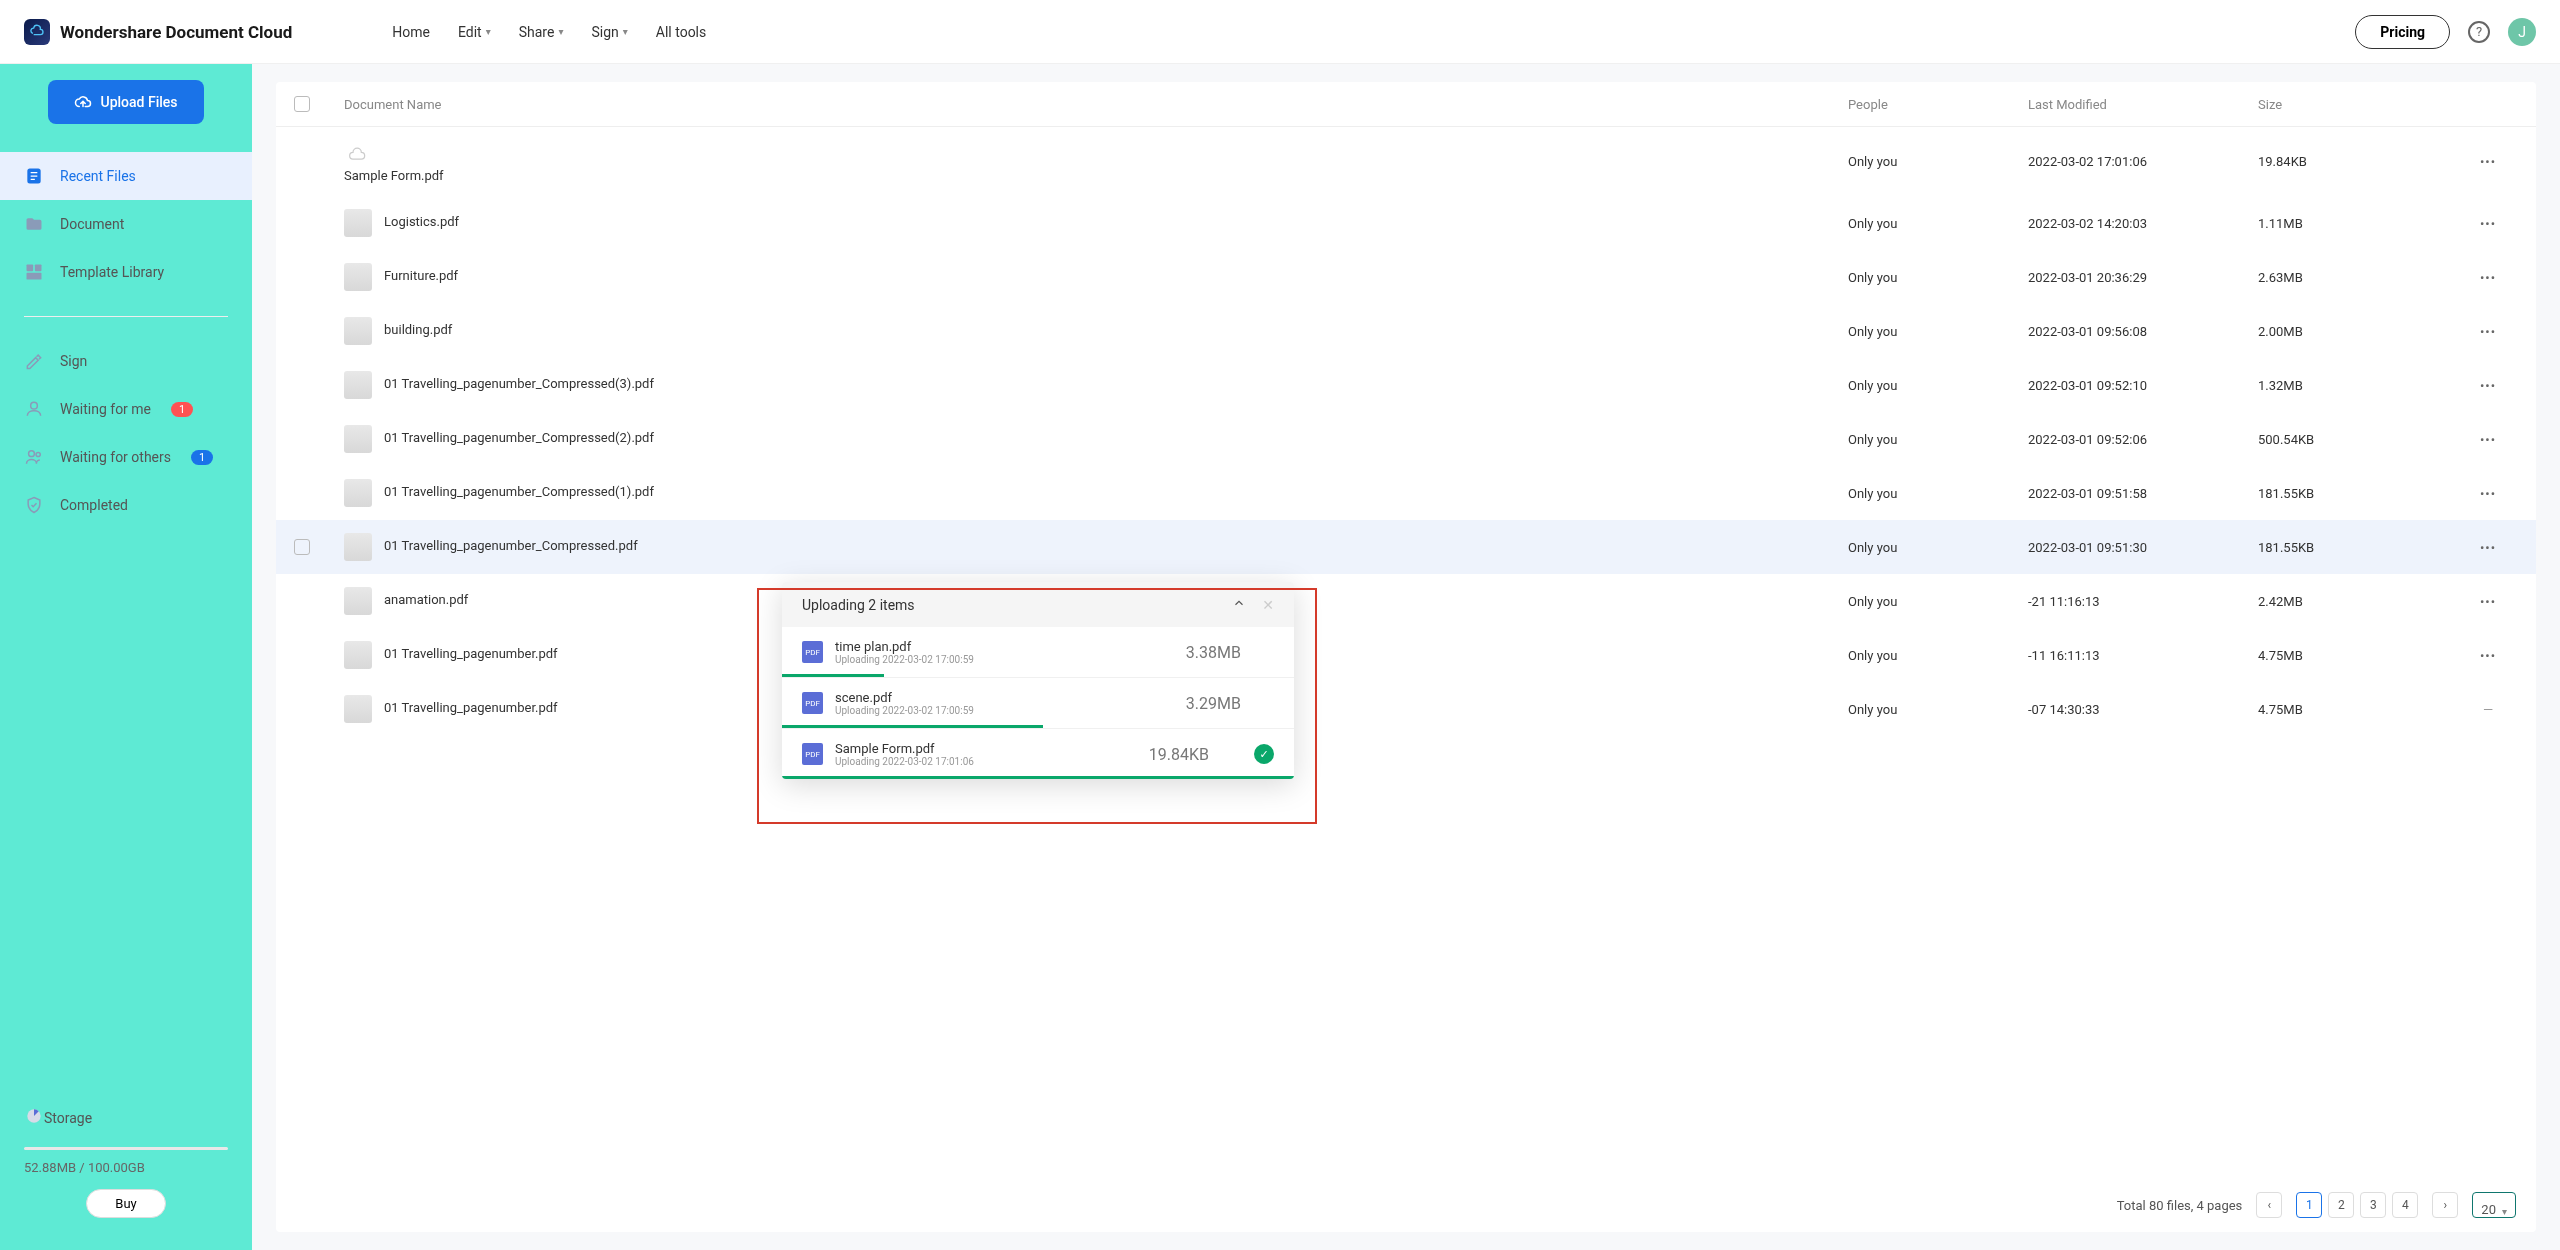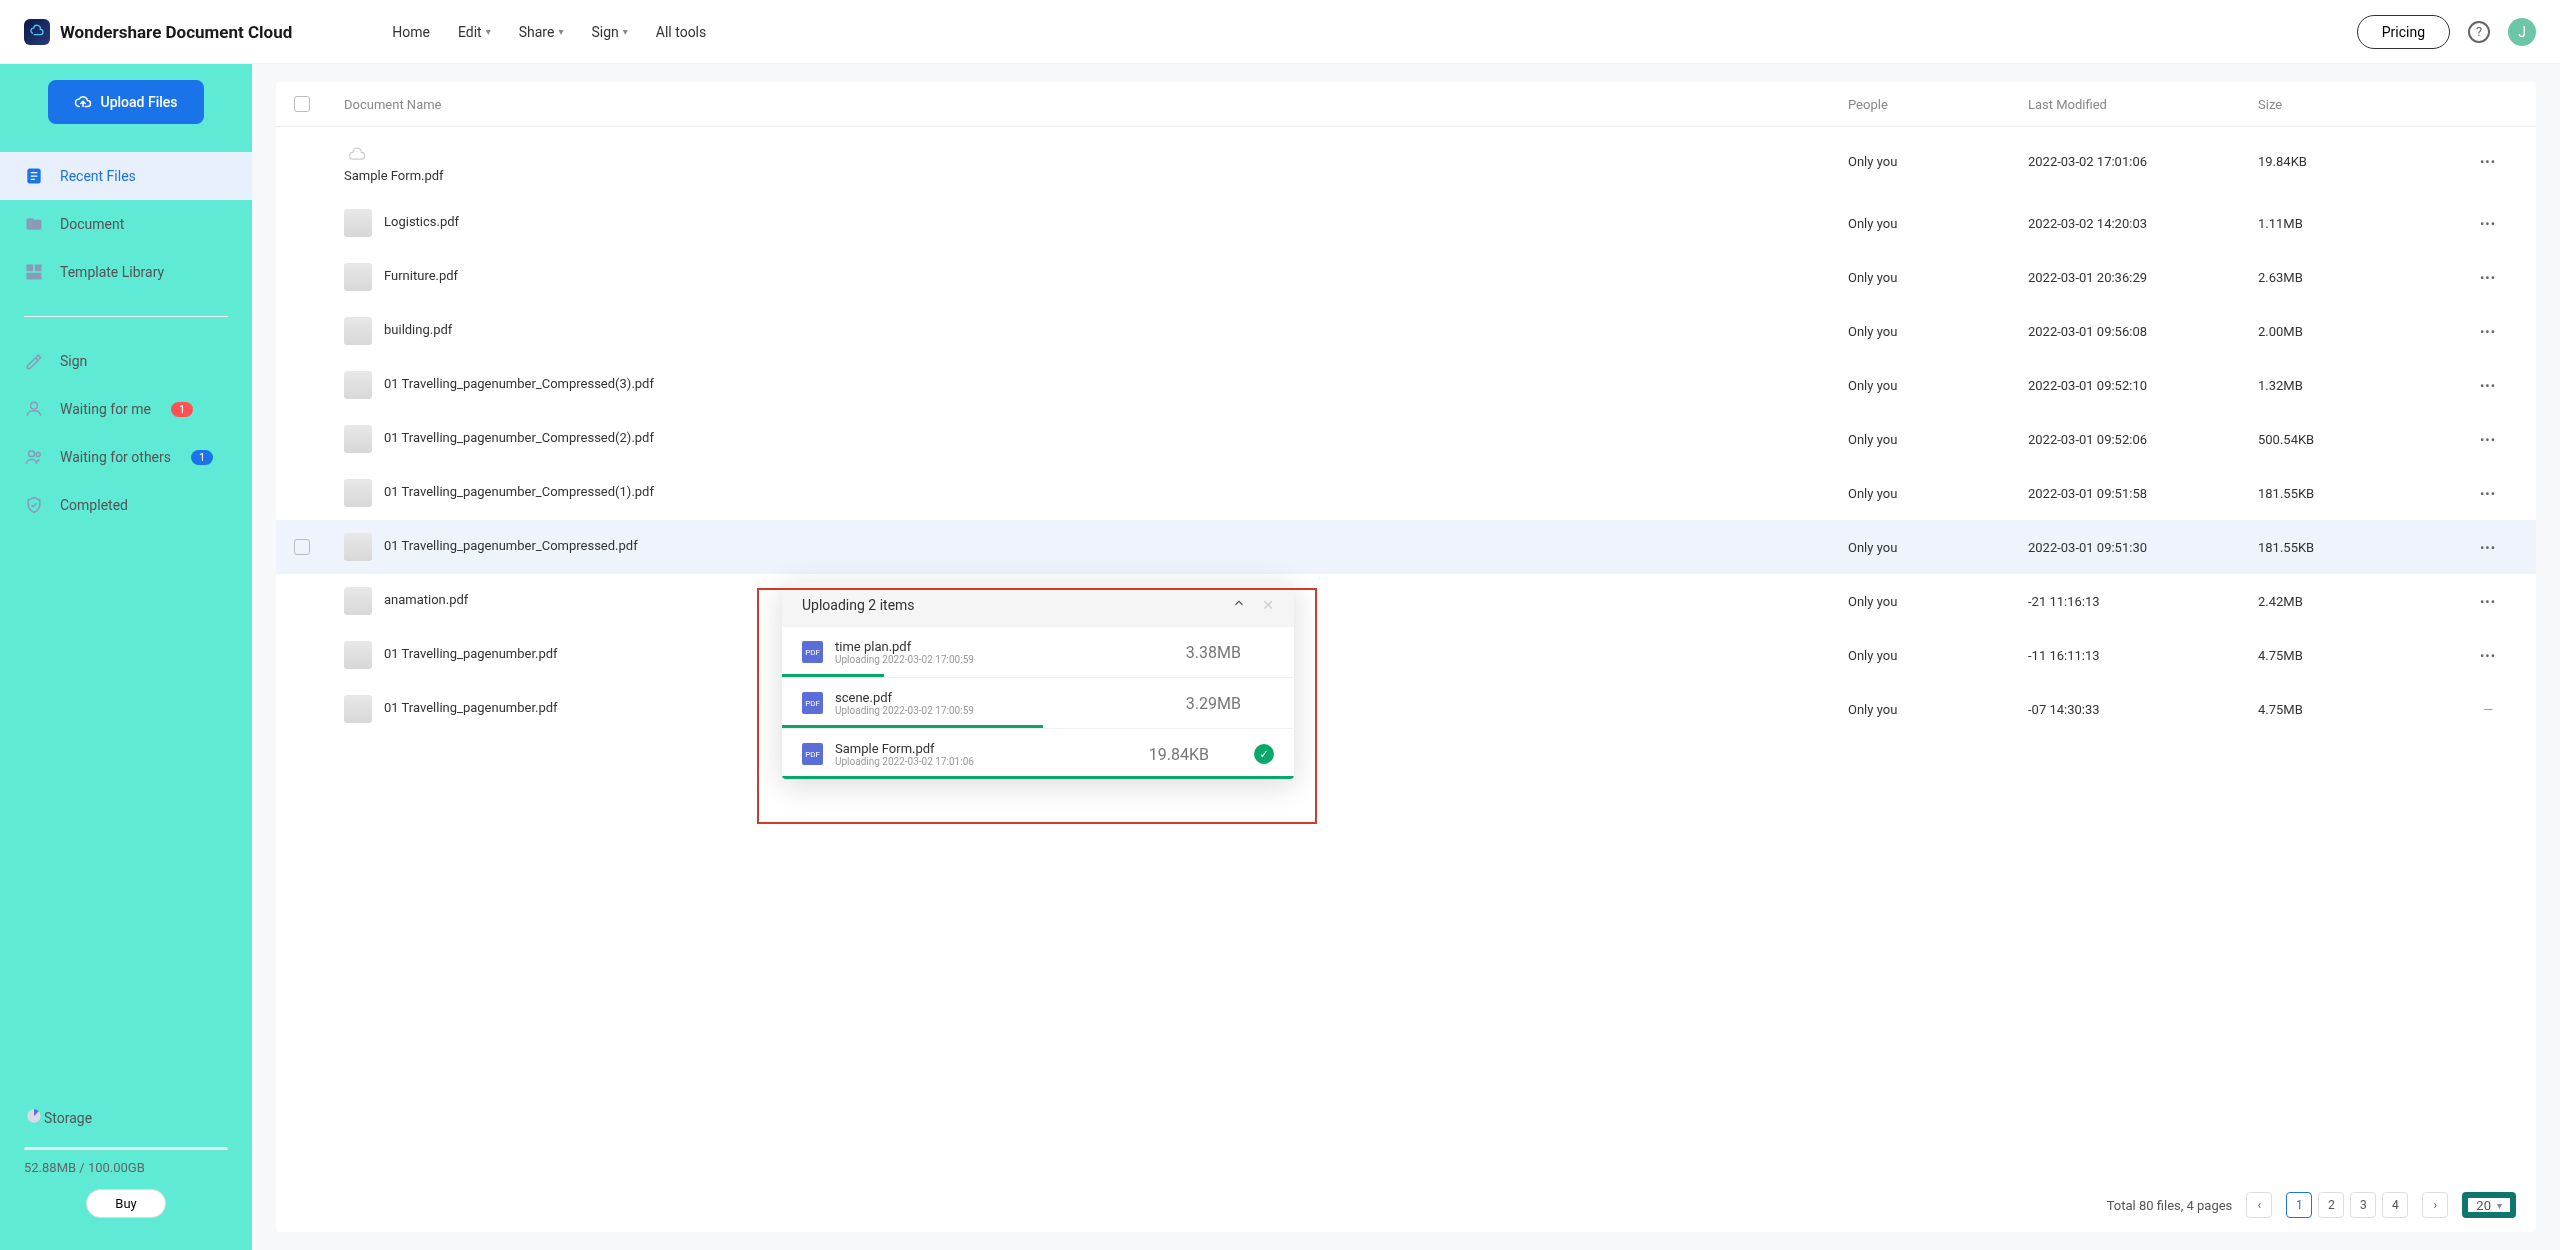--- a/index.html
+++ b/index.html
@@ -4,21 +4,21 @@
 <style>
 *{box-sizing:border-box;margin:0;padding:0;font-family:-apple-system,BlinkMacSystemFont,"Segoe UI",Roboto,sans-serif}
 body{background:#fff;color:#1a1a1a;height:1250px;width:2560px;overflow:hidden;position:relative}
 .topnav{height:64px;display:flex;align-items:center;padding:0 24px;border-bottom:1px solid #f0f0f0}
 .brand{display:flex;align-items:center;gap:10px;font-weight:700;font-size:17px}
 .brand-logo{width:26px;height:26px;background:linear-gradient(135deg,#0a1a4a,#2a3a7a);border-radius:6px;display:flex;align-items:center;justify-content:center}
 .brand-logo svg{width:16px;height:16px}
 .nav-items{display:flex;gap:28px;margin-left:100px}
 .nav-item{font-size:14px;color:#333;cursor:pointer;display:flex;align-items:center;gap:4px}
 .nav-right{margin-left:auto;display:flex;align-items:center;gap:18px}
-.pricing-btn{border:1px solid #333;border-radius:22px;padding:8px 24px;font-size:14px;font-weight:400;cursor:pointer;background:#fff}
+.pricing-btn{border:1px solid #333;border-radius:22px;padding:8px 24px;font-size:14px;font-weight:700;cursor:pointer;background:#fff}
 .help-icon{width:22px;height:22px;border:2px solid #666;border-radius:50%;display:flex;align-items:center;justify-content:center;font-size:13px;color:#666;cursor:pointer}
 .avatar{width:28px;height:28px;border-radius:50%;background:#6ec6a8;display:flex;align-items:center;justify-content:center;color:#fff;font-size:14px;cursor:pointer}
 .layout{display:flex;height:calc(100% - 64px)}
 .sidebar{width:252px;background:#5eead4;padding:12px 0;display:flex;flex-direction:column}
 .upload-btn{margin:4px auto 28px;background:#1a73e8;color:#fff;border:none;border-radius:8px;padding:13px 26px;font-size:14px;font-weight:500;cursor:pointer;display:flex;align-items:center;gap:8px}
 .side-item{display:flex;align-items:center;gap:16px;padding:14px 24px;font-size:14px;color:#555;cursor:pointer}
 .side-item.active{background:#e8f0fe;color:#1a73e8}
 .side-item .icon{width:20px;height:20px;display:flex;align-items:center;justify-content:center}
 .side-sep{height:1px;background:#eee;margin:20px 24px}
 .badge{background:#ff5252;color:#fff;border-radius:10px;padding:1px 8px;font-size:11px;margin-left:4px}
@@ -40,21 +40,21 @@
 .col-more{width:60px;text-align:center}
 .row{display:flex;align-items:center;padding:13px 18px;font-size:13px;color:#333}
 .row.hover{background:#eef3fc}
 .chkbox{width:16px;height:16px;border:1.5px solid #bbb;border-radius:3px;cursor:pointer}
 .thumb{width:28px;height:28px;background:#f0f0f0;border-radius:3px;display:inline-block;vertical-align:middle;margin-right:12px;background:linear-gradient(#e8e8e8,#d8d8d8)}
 .thumb.cloud{background:#fff;display:flex;align-items:center;justify-content:center;color:#ccc}
 .more-dots{cursor:pointer;color:#666;letter-spacing:1px}
 .footer{display:flex;align-items:center;justify-content:flex-end;padding:14px 20px;gap:14px;font-size:13px;color:#555}
 .pg-btn{border:1px solid #ddd;background:#fff;width:26px;height:26px;border-radius:4px;cursor:pointer;font-size:12px;display:flex;align-items:center;justify-content:center}
 .pg-btn.active{border-color:#1a73e8;color:#1a73e8}
-.pg-size{border:6px solid #0f766e;background:#fff;height:26px;border-radius:4px;padding:0 8px;display:flex;align-items:center;gap:6px;cursor:pointer}
+.pg-size{border:1px solid #0f766e;background:#fff;height:26px;border-radius:4px;padding:0 8px;display:flex;align-items:flex-end;gap:6px;cursor:pointer}
 
 .upload-toast{position:absolute;left:530px;top:518px;width:512px;background:#fff;box-shadow:0 6px 30px rgba(0,0,0,.15);border-radius:4px;overflow:hidden}
 .toast-head{background:#f5f5f5;padding:14px 20px;font-size:14px;color:#333;display:flex;align-items:center}
 .toast-head .spacer{flex:1}
 .toast-ctrl{cursor:pointer;color:#666;margin-left:16px}
 .toast-item{padding:12px 20px;display:flex;align-items:center;gap:12px;position:relative;border-bottom:1px solid #f0f0f0}
 .toast-item:last-child{border-bottom:none}
 .pdf-badge{width:21px;height:22px;background:#5b6dd6;color:#fff;font-size:8px;font-weight:400;border-radius:2px;display:flex;align-items:center;justify-content:center}
 .toast-meta{flex:1}
 .toast-name{font-size:13px;color:#333}

